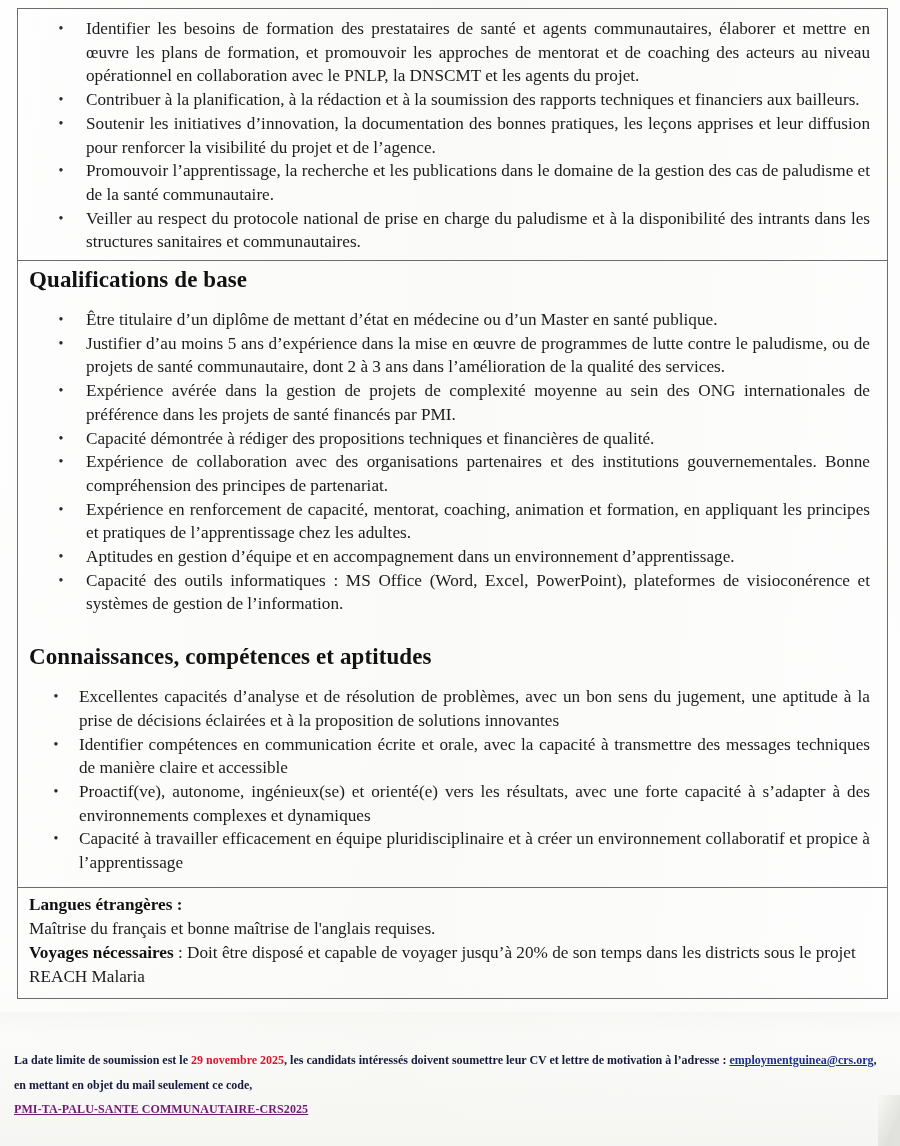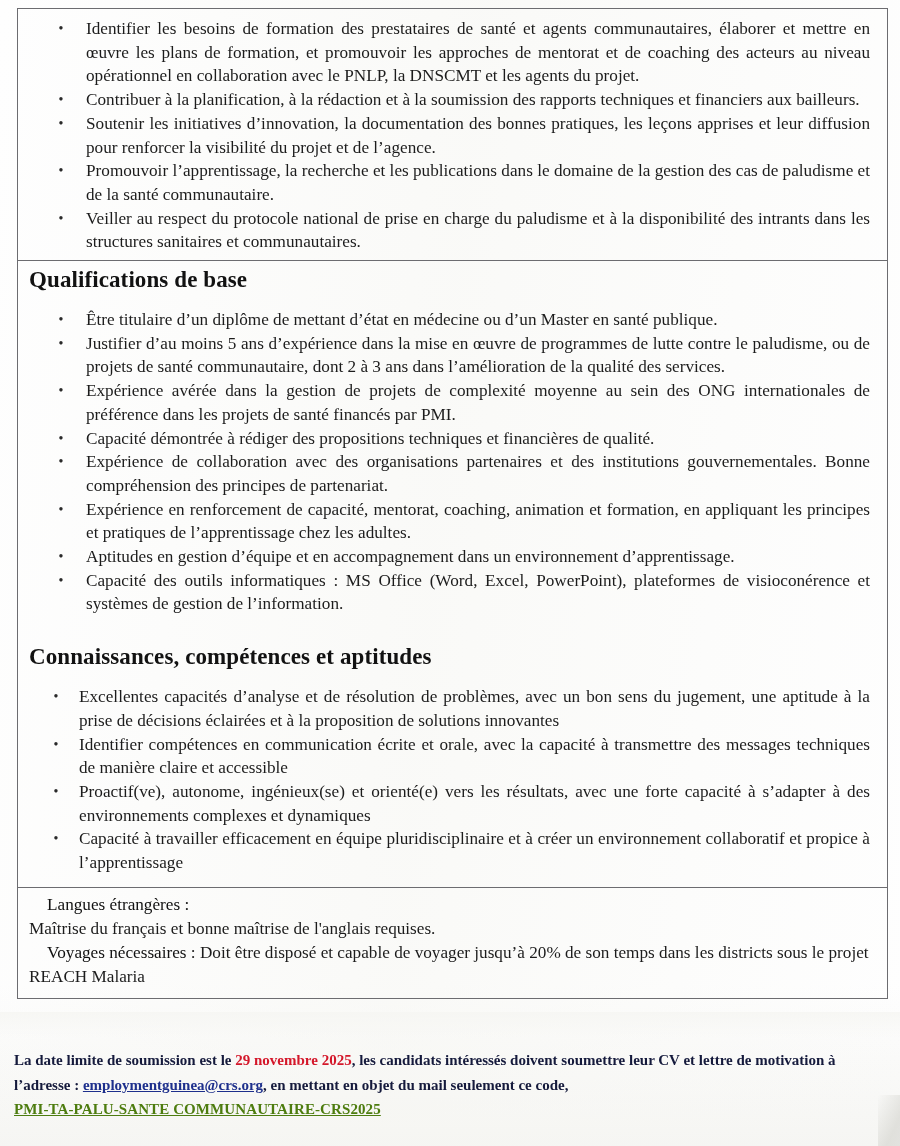--- a/index.html
+++ b/index.html
@@ -116,43 +116,42 @@
   .gap-sm { height: 15px; }
   .gap-md { height: 22px; }
 
   .para {
     font-size: 17.2px;
     line-height: 24px;
     color: #1c1c1c;
     text-align: left;
   }
   .para .lbl {
-    font-weight: normal;
+    font-weight: bold;
     color: #111111;
-    margin-left: 18px;
   }
 
   
   .footer {
     position: absolute;
     left: 14px;
     top: 1048px;
     width: 872px;
     font-family: "Liberation Serif", "DejaVu Serif", serif;
     font-weight: bold;
-    font-size: 15px;
+    font-size: 12px;
     line-height: 24.5px;
     color: #151a3c;
     text-align: left;
   }
   .footer .red   { color: #d4172a; }
   .footer .blue  { color: #1d2f8c; text-decoration: underline; }
   .footer .navy  { color: #151a3c; }
   .footer .code  {
-    color: #4d7c0f;
+    color: #701a75;
     text-decoration: underline;
     letter-spacing: 0.1px;
   }
   .footer-line { display: block; white-space: nowrap; }
   .footer-line.wrapline { white-space: normal; }
 
   
   .artifact {
     position: absolute;
     pointer-events: none;

